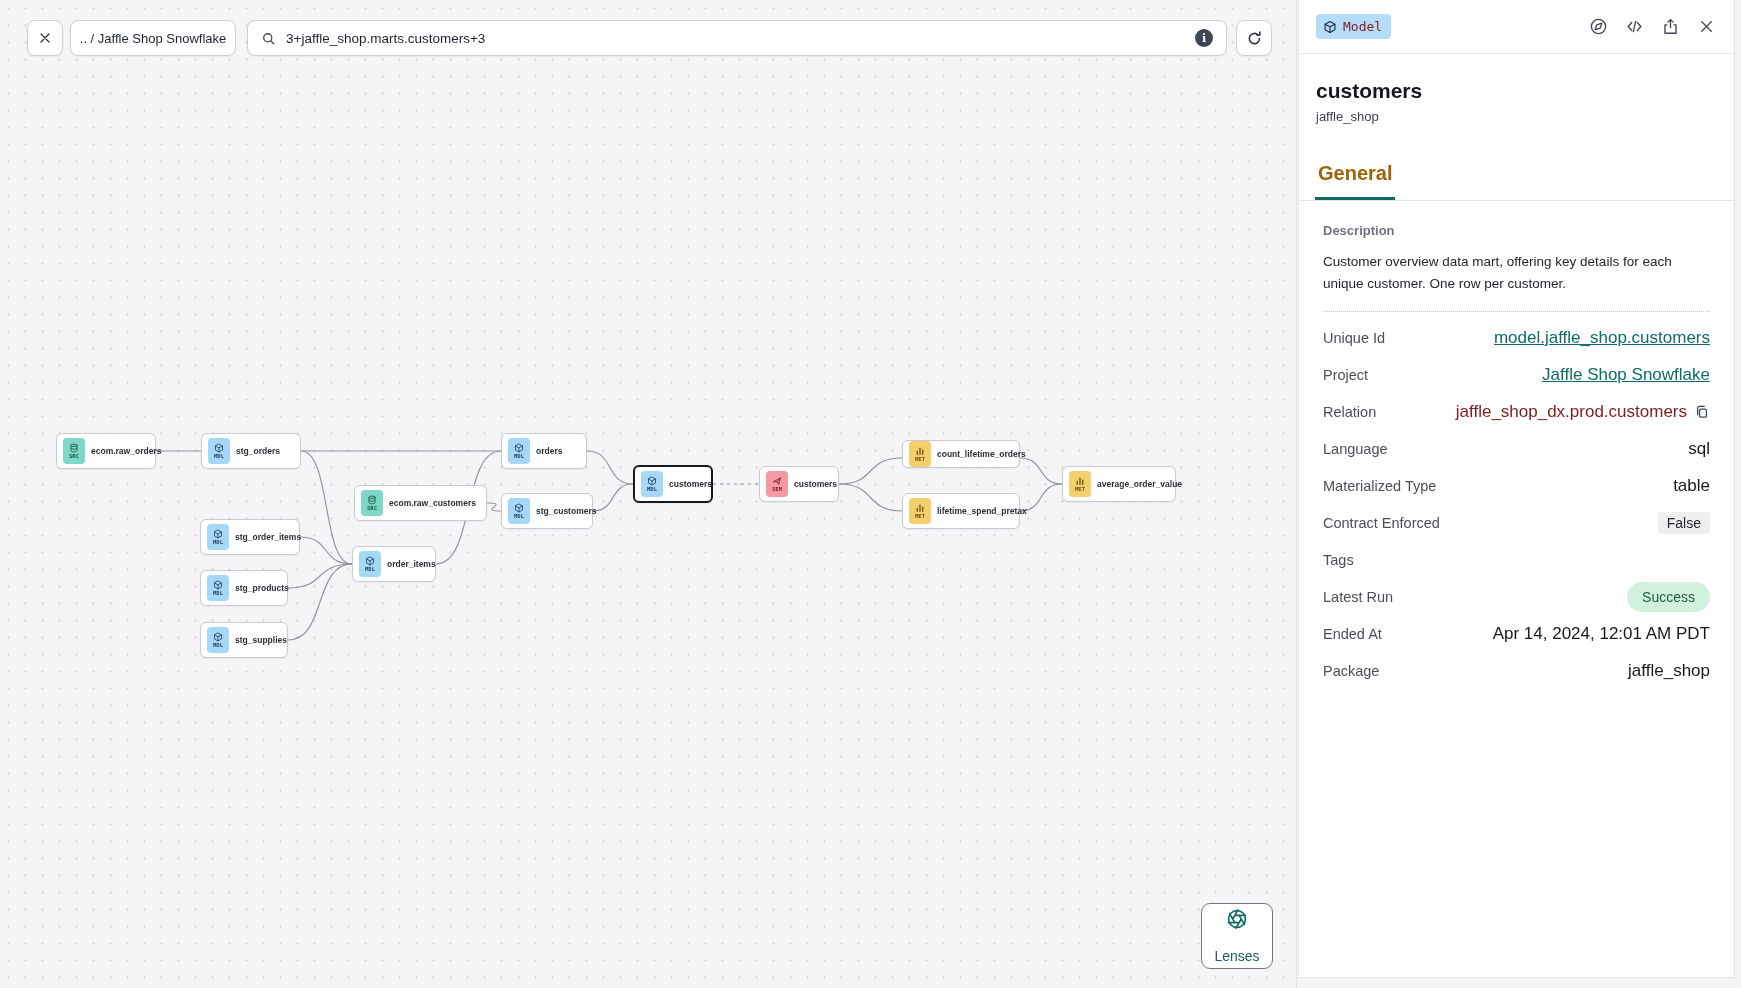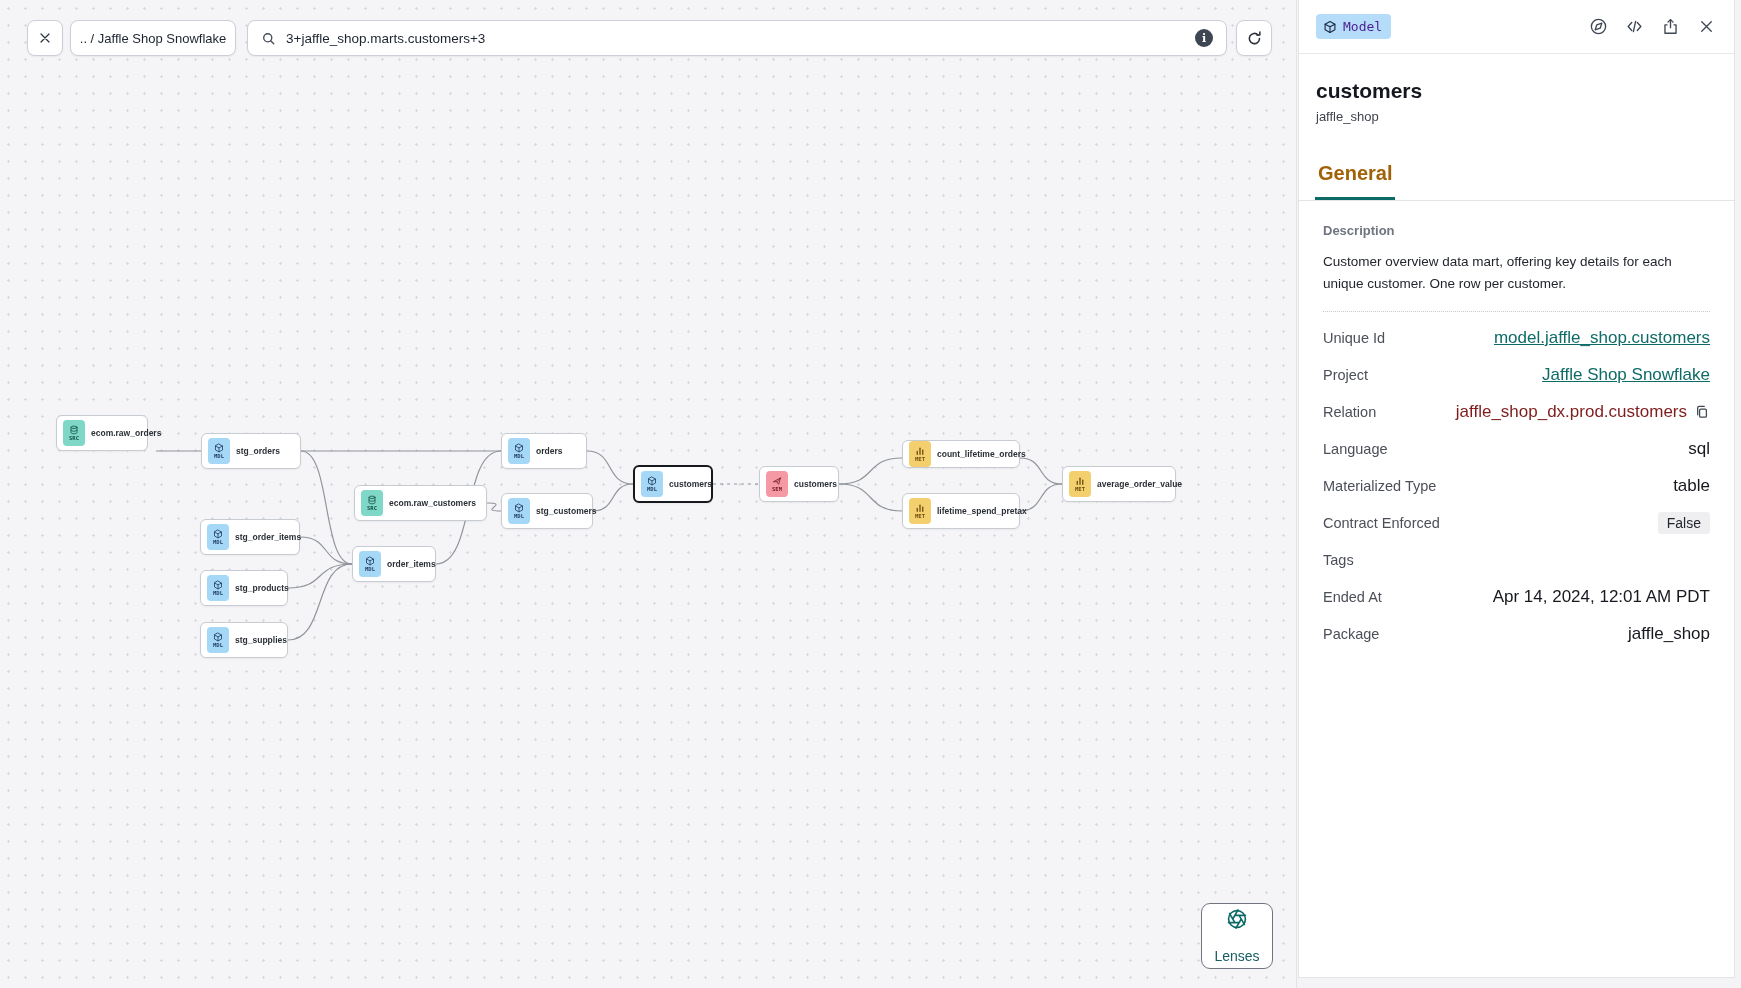--- a/index.html
+++ b/index.html
@@ -60,21 +60,21 @@
      stroke-linecap:round; stroke-linejoin:round; }
   .lenses span { font-size:14px; color:#175d62; }
 
   
   .panel {
     position:absolute; left:1298px; top:0; width:437px; height:978px; background:#fff;
     border:1px solid #e4e4e7; border-top:none;
   }
   .phead { height:54px; border-bottom:1px solid #e8e8ea; display:flex; align-items:center;
     justify-content:space-between; padding:0 17px; }
-  .badge-model { background:#b5ddfa; color:#4c1d95; font-family:"DejaVu Sans Mono", monospace;
+  .badge-model { background:#b5ddfa; color:#7f1d1d; font-family:"DejaVu Sans Mono", monospace;
     font-size:13px; padding:5px 9px 5px 7px; border-radius:4px; display:flex; align-items:center; gap:6px; }
   .badge-model svg { width:14px; height:14px; stroke:#1c2b47; fill:none; stroke-width:1.6;
     stroke-linecap:round; stroke-linejoin:round; }
   .picons { display:flex; align-items:center; gap:15px; }
   .picons button { background:none; border:none; padding:1px; cursor:pointer; display:flex; }
   .picons svg { width:19px; height:19px; stroke:#3f4754; fill:none; stroke-width:1.7;
     stroke-linecap:round; stroke-linejoin:round; }
 
   .ptitle { font-size:21px; font-weight:bold; color:#14171f; padding:25px 17px 6px; }
   .psub { font-size:13px; color:#3f434c; padding:0 17px; }
@@ -115,21 +115,21 @@
       <path class="" d="M436 564 C475 564, 462 451, 501 451"></path>
       <path class="" d="M587 451 C614.6 451, 605.4 484, 633 484"></path>
       <path class="" d="M593 511 C617 511, 609 484, 633 484"></path>
       <path class="dashed" d="M713 484 C740.6 484, 731.4 484, 759 484"></path>
       <path class="" d="M839 484 C876.8 484, 864.2 458, 902 458"></path>
       <path class="" d="M839 484 C876.8 484, 864.2 511, 902 511"></path>
       <path class="" d="M1020 458 C1045.2 458, 1036.8 484, 1062 484"></path>
       <path class="" d="M1020 511 C1045.2 511, 1036.8 484, 1062 484"></path>
     </svg>
   <div id="nodes">
-      <div class="node" style="left:56px;top:415px;width:92px;height:36px">
+      <div class="node" style="left:56px;top:433px;width:100px;height:36px">
     <span class="nbadge" style="background:#7fd8c7;color:#134f44">
           <svg viewBox="0 0 20 20" fill="none" stroke="currentColor" stroke-linecap="round" stroke-linejoin="round" stroke-width="1.6">
             <ellipse cx="10" cy="4.6" rx="6" ry="2.4"></ellipse>
             <path d="M4 4.6v10.6c0 1.3 2.7 2.4 6 2.4s6-1.1 6-2.4V4.6"></path>
             <path d="M4 10c0 1.3 2.7 2.4 6 2.4s6-1.1 6-2.4"></path>
           </svg>
           <span class="ntag">SRC</span>
         </span>
     <span class="nlabel">ecom.raw_orders</span>
   </div>
@@ -402,20 +402,24 @@
       </div>
       <div class="drow">
     <span class="dlabel">Contract Enforced</span>
         <span class="dvalue dbadge">False</span>
       </div>
       <div class="drow">
     <span class="dlabel">Tags</span>
         <span class="dvalue"></span>
       </div>
       <div class="drow">
+    <span class="dlabel">Latest Run</span>
+        <span class="dvalue dpill">Success</span>
+      </div>
+      <div class="drow">
     <span class="dlabel">Ended At</span>
         <span class="dvalue">Apr 14, 2024, 12:01 AM PDT</span>
       </div>
       <div class="drow">
     <span class="dlabel">Package</span>
         <span class="dvalue">jaffle_shop</span>
       </div>
     </div>
 </aside>
 

